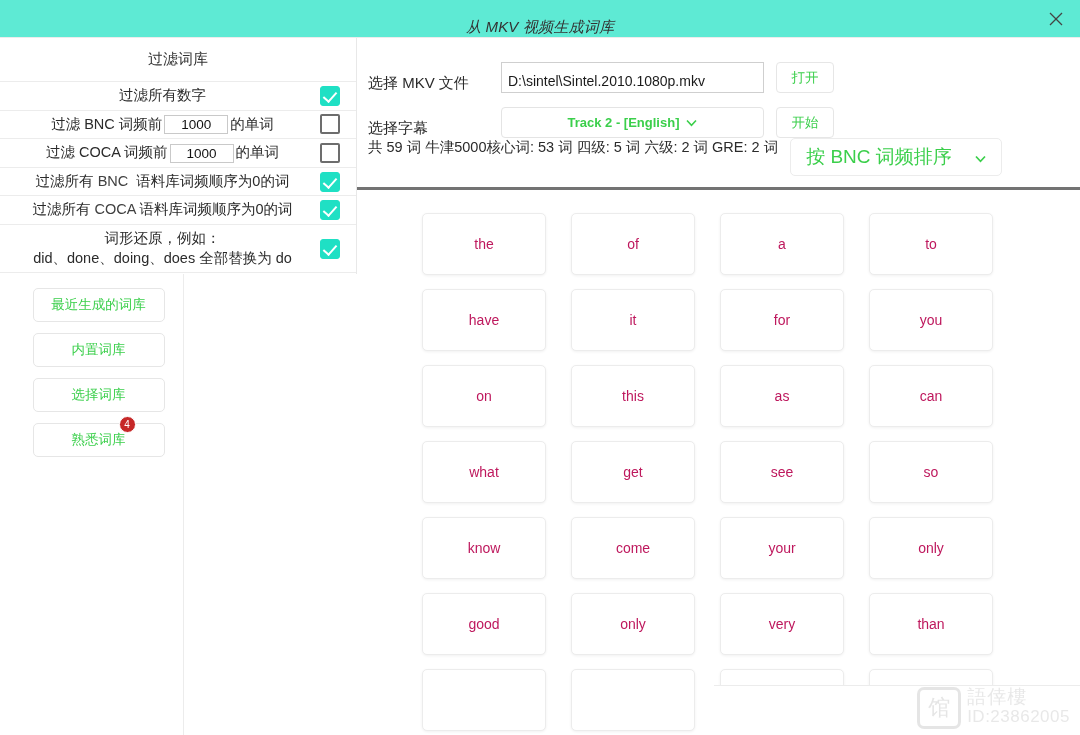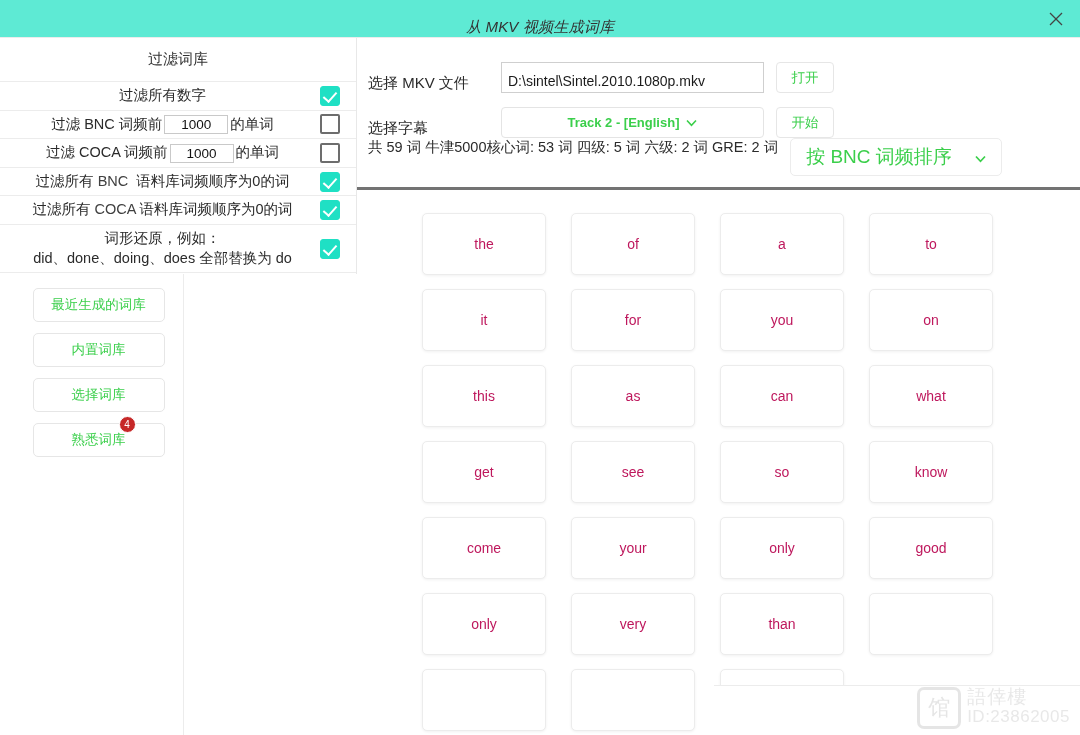--- a/index.html
+++ b/index.html
@@ -421,20 +421,21 @@
         </span>
       </div>
     </div>
 
     <div class="grid-wrap">
       <div class="grid">
         <div class="word-card">the</div>
         <div class="word-card">of</div>
         <div class="word-card">a</div>
         <div class="word-card">to</div>
+        <div class="word-card">have</div>
         <div class="word-card">it</div>
         <div class="word-card">for</div>
         <div class="word-card">you</div>
         <div class="word-card">on</div>
         <div class="word-card">this</div>
         <div class="word-card">as</div>
         <div class="word-card">can</div>
         <div class="word-card">what</div>
         <div class="word-card">get</div>
         <div class="word-card">see</div>

